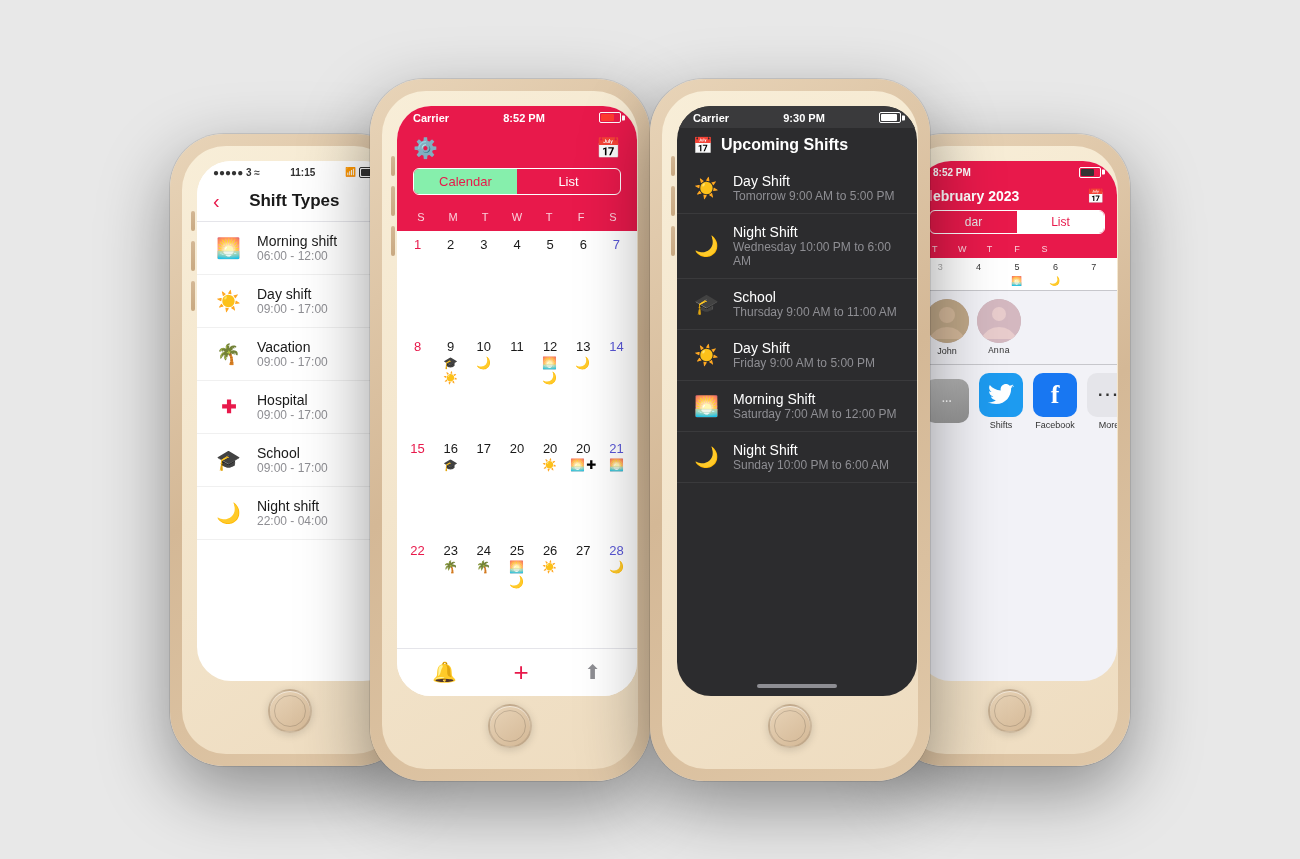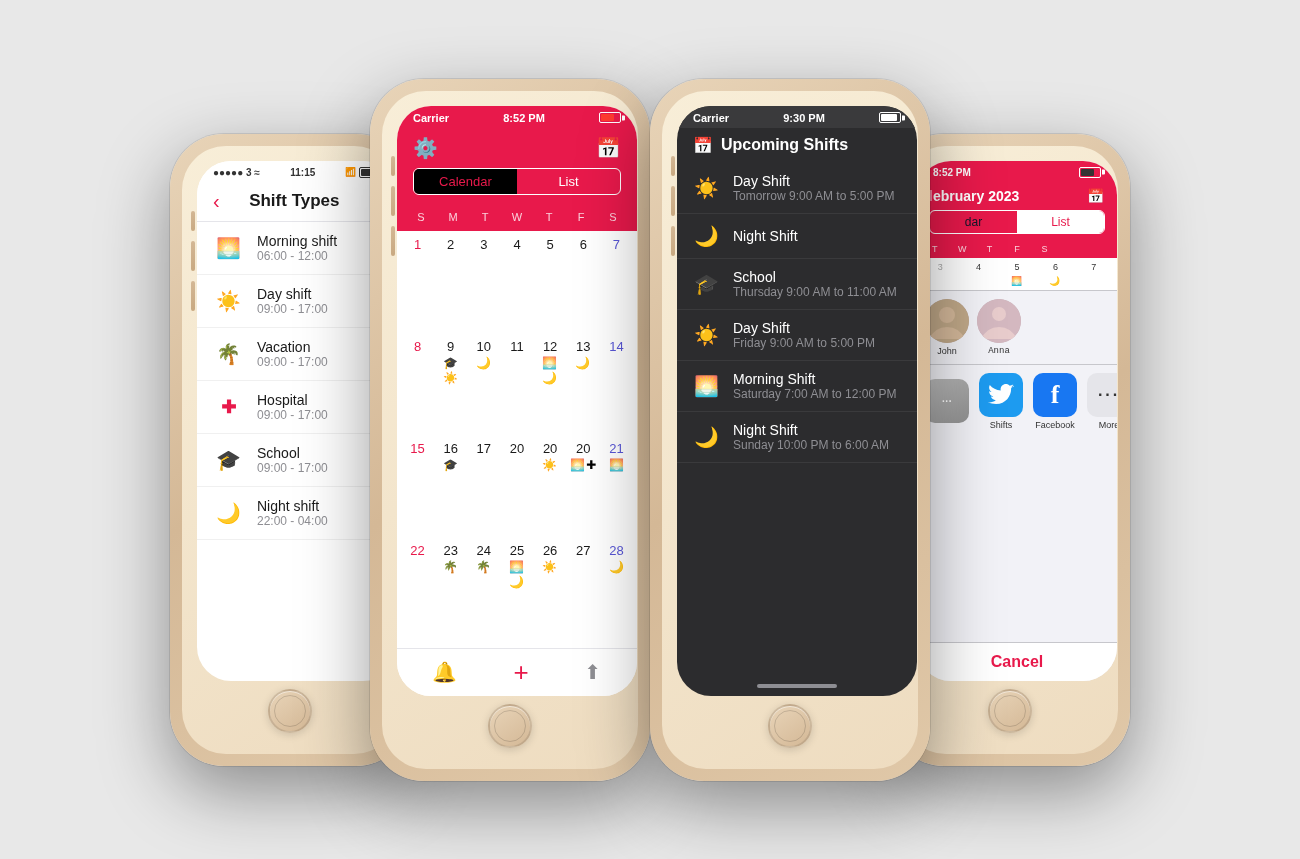--- a/index.html
+++ b/index.html
@@ -144,21 +144,21 @@
       background: #e8194b;
       padding: 8px 16px 12px;
       color: white;
       text-align: center;
     }
     .cal-header-top { display: flex; justify-content: space-between; align-items: center; margin-bottom: 4px; }
     .cal-month { font-size: 20px; font-weight: 600; }
     .cal-subtitle { font-size: 12px; opacity: 0.9; }
     .cal-tabs { display: flex; gap: 0; margin-top: 8px; border: 1.5px solid white; border-radius: 6px; overflow: hidden; }
     .cal-tab { flex: 1; padding: 5px; font-size: 13px; font-weight: 500; text-align: center; cursor: pointer; }
-    .cal-tab.active { background: #000000; color: #e8194b; }
+    .cal-tab.active { background: #86efac; color: #e8194b; }
     .cal-tab.inactive { background: transparent; color: white; }
 
     .cal-days-header { display: grid; grid-template-columns: repeat(7, 1fr); background: #e8194b; padding: 4px 8px 8px; }
     .cal-day-label { text-align: center; font-size: 11px; color: rgba(255,255,255,0.8); font-weight: 500; }
 
     .cal-grid { display: grid; grid-template-columns: repeat(7, 1fr); gap: 0; padding: 4px; flex: 1; }
     .cal-cell { display: flex; flex-direction: column; align-items: center; padding: 2px; min-height: 56px; }
     .cal-date { font-size: 13px; font-weight: 500; color: #1a1a1a; margin-bottom: 2px; }
     .cal-date.sunday { color: #e8194b; }
     .cal-date.saturday { color: #5856d6; }
@@ -202,21 +202,21 @@
     
     .screen4 { background: #f2f2f7; height: 100%; display: flex; flex-direction: column; }
     .screen4-cal-header {
       background: #e8194b;
       padding: 6px 12px 8px;
       color: white;
     }
     .screen4-tabs { display: flex; gap: 0; margin-top: 6px; border: 1.5px solid white; border-radius: 6px; overflow: hidden; }
     .screen4-tab { flex: 1; padding: 4px; font-size: 12px; font-weight: 500; text-align: center; }
     .screen4-tab.active { background: white; color: #e8194b; }
-    .screen4-tab.inactive { background: transparent; color: #0f172a; }
+    .screen4-tab.inactive { background: transparent; color: #e5e5e5; }
 
     .screen4-cal-days { display: grid; grid-template-columns: repeat(7, 1fr); background: #e8194b; padding: 2px 4px 4px; }
     .screen4-day-label { text-align: center; font-size: 9px; color: rgba(255,255,255,0.8); }
 
     .camera-dot {
       width: 8px; height: 8px;
       background: #2a2a2a;
       border-radius: 50%;
       position: absolute;
       top: 14px;
@@ -555,20 +555,21 @@
                   <span class="shift-row-icon" style="color:#ff9500;">☀️</span>
                   <div class="shift-row-info">
                     <div class="shift-row-name">Day Shift</div>
                     <div class="shift-row-sub">Tomorrow 9:00 AM to 5:00 PM</div>
                   </div>
                 </div>
                 <div class="shift-row">
                   <span class="shift-row-icon" style="color:#5856d6;">🌙</span>
                   <div class="shift-row-info">
                     <div class="shift-row-name">Night Shift</div>
+                    <div class="shift-row-sub">Wednesday 10:00 PM to 6:00 AM</div>
                   </div>
                 </div>
                 <div class="shift-row">
                   <span class="shift-row-icon" style="color:#e8194b;">🎓</span>
                   <div class="shift-row-info">
                     <div class="shift-row-name">School</div>
                     <div class="shift-row-sub">Thursday 9:00 AM to 11:00 AM</div>
                   </div>
                 </div>
                 <div class="shift-row">
@@ -711,23 +712,20 @@
                 </div>
 
                 <div style="display:flex;flex-direction:column;align-items:center;gap:3px;">
                   <div style="width:44px;height:44px;border-radius:10px;background:#e5e5ea;display:flex;align-items:center;justify-content:center;">
                     <span style="color:#333;font-size:16px;font-weight:bold;letter-spacing:2px;">···</span>
                   </div>
                   <span style="font-size:9px;color:#333;">More</span>
                 </div>
               </div>
 
-              <div style="background:white;border-top:1px solid #c7c7cc;padding:10px;text-align:center;margin-top:auto;">
-                <span style="color:#e8194b;font-size:16px;font-weight:600;">Cancel</span>
-              </div>
             </div>
           </div>
           <div class="home-button">
             <div class="home-button-inner"></div>
           </div>
         </div>
       </div>
     </div>
   </div>
 

